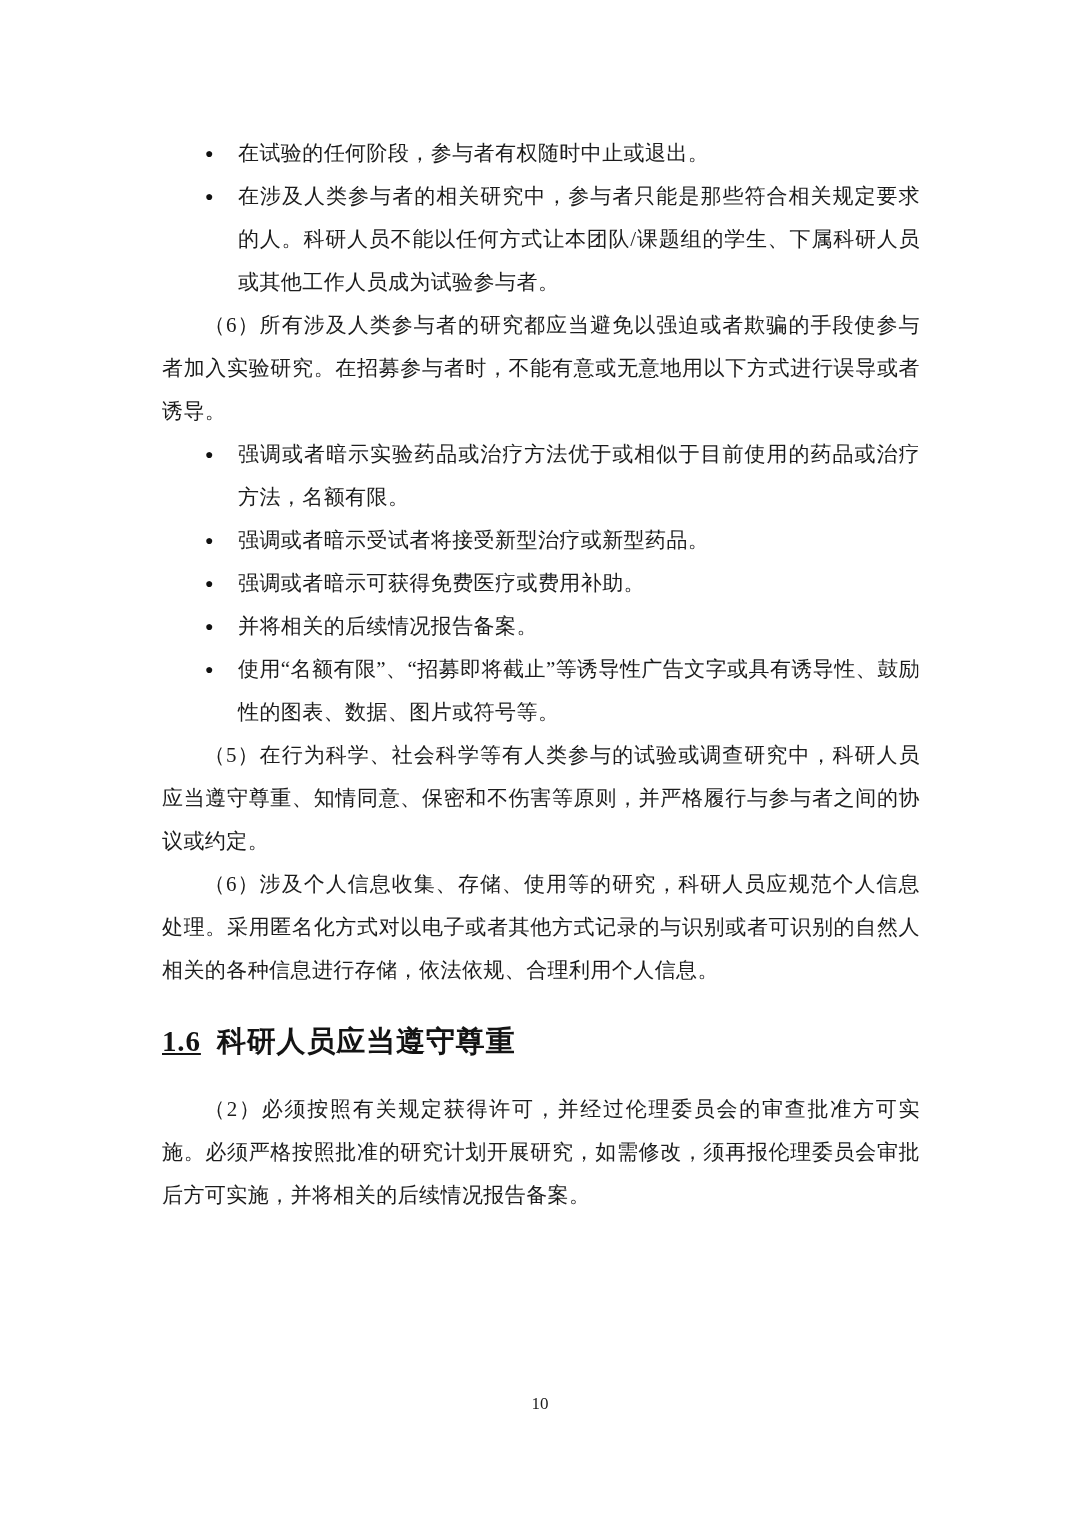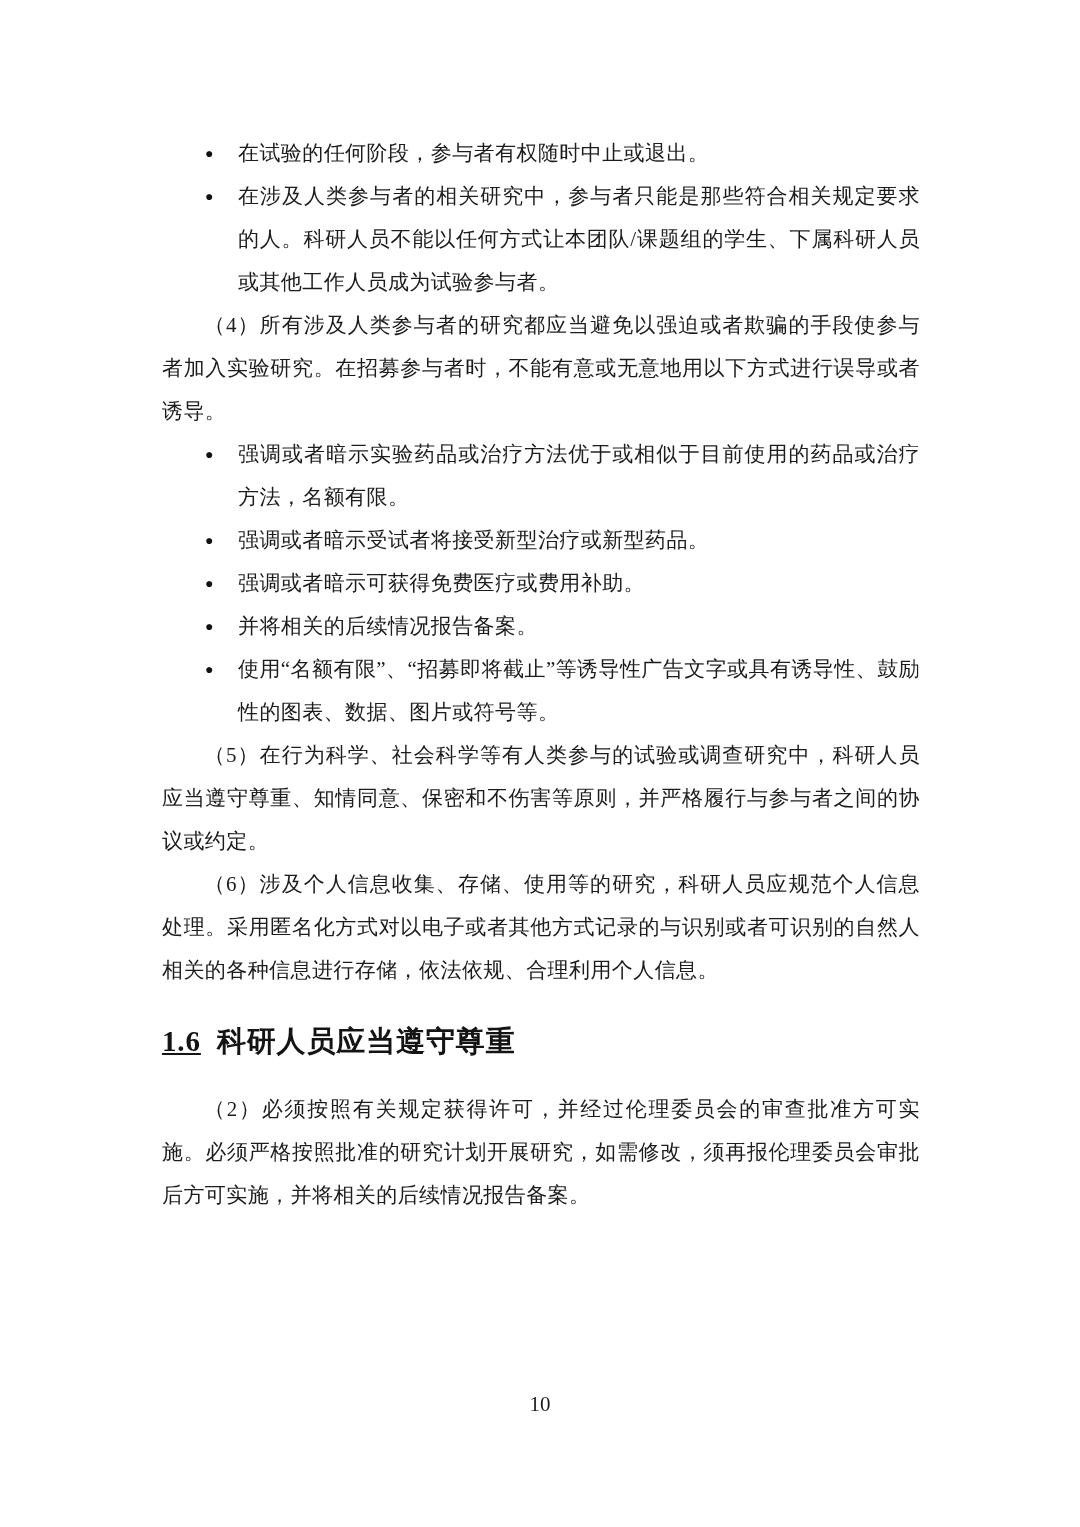--- a/index.html
+++ b/index.html
@@ -40,21 +40,21 @@
     letter-spacing: 0.03em;
     color: #141414;
   }
   h2.section-heading .sec-num { margin-right: 16px; text-decoration: underline; }
   .page-number {
     position: absolute;
     left: 0;
     right: 0;
     top: 1392px;
     text-align: center;
-    font-size: 21px;
+    font-size: 17px;
     line-height: 24px;
     letter-spacing: 0;
     color: #1c1c1c;
   }
 </style>
 </head>
 <body>
 
 <div class="page">
 
@@ -62,21 +62,21 @@
     <li>
       <span class="bullet-marker">●</span>
       <span class="bullet-text">在试验的任何阶段，参与者有权随时中止或退出。</span>
     </li>
     <li>
       <span class="bullet-marker">●</span>
       <span class="bullet-text">在涉及人类参与者的相关研究中，参与者只能是那些符合相关规定要求的人。科研人员不能以任何方式让本团队/课题组的学生、下属科研人员或其他工作人员成为试验参与者。</span>
     </li>
   </ul>
 
-  <p class="body-para">（4）所有涉及人类参与者的研究都应当避免以强迫或者欺骗的手段使参与者加入实验研究。在招募参与者时，不能有意或无意地用以下方式进行误导或者诱导。</p>
+  <p class="body-para">（6）所有涉及人类参与者的研究都应当避免以强迫或者欺骗的手段使参与者加入实验研究。在招募参与者时，不能有意或无意地用以下方式进行误导或者诱导。</p>
 
   <ul class="bullet-list">
     <li>
       <span class="bullet-marker">●</span>
       <span class="bullet-text">强调或者暗示实验药品或治疗方法优于或相似于目前使用的药品或治疗方法，名额有限。</span>
     </li>
     <li>
       <span class="bullet-marker">●</span>
       <span class="bullet-text">强调或者暗示受试者将接受新型治疗或新型药品。</span>
     </li>

